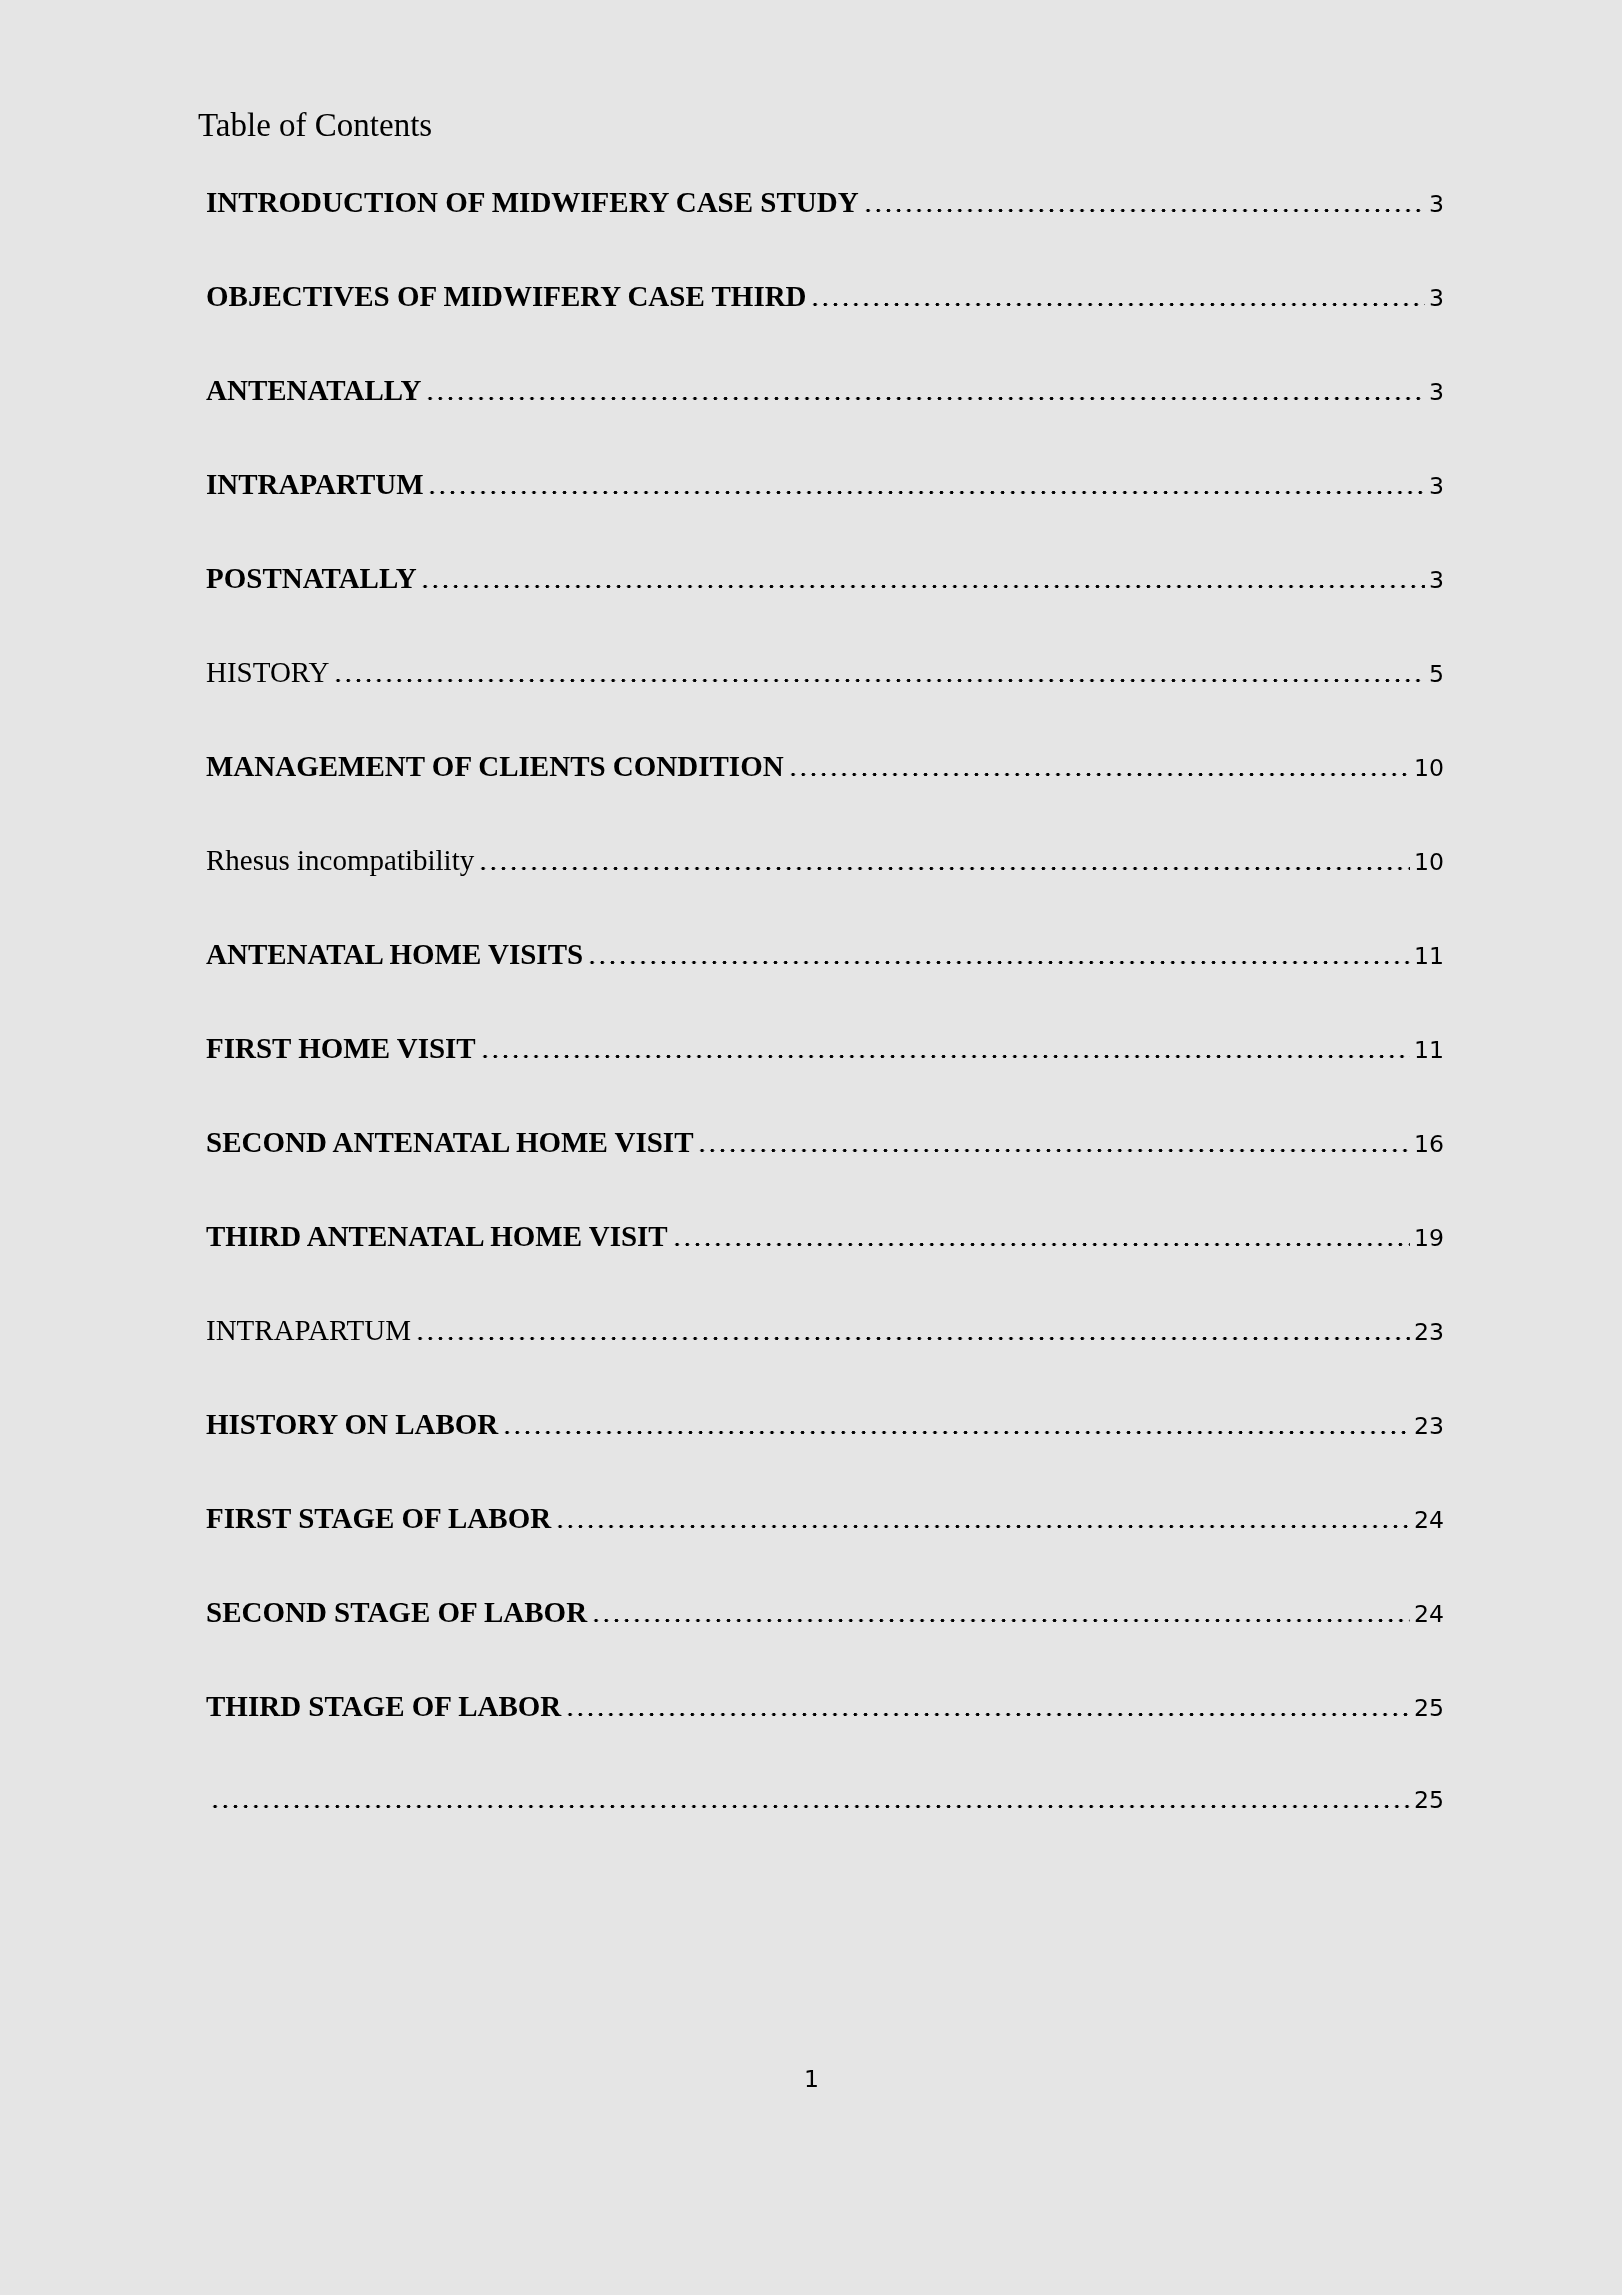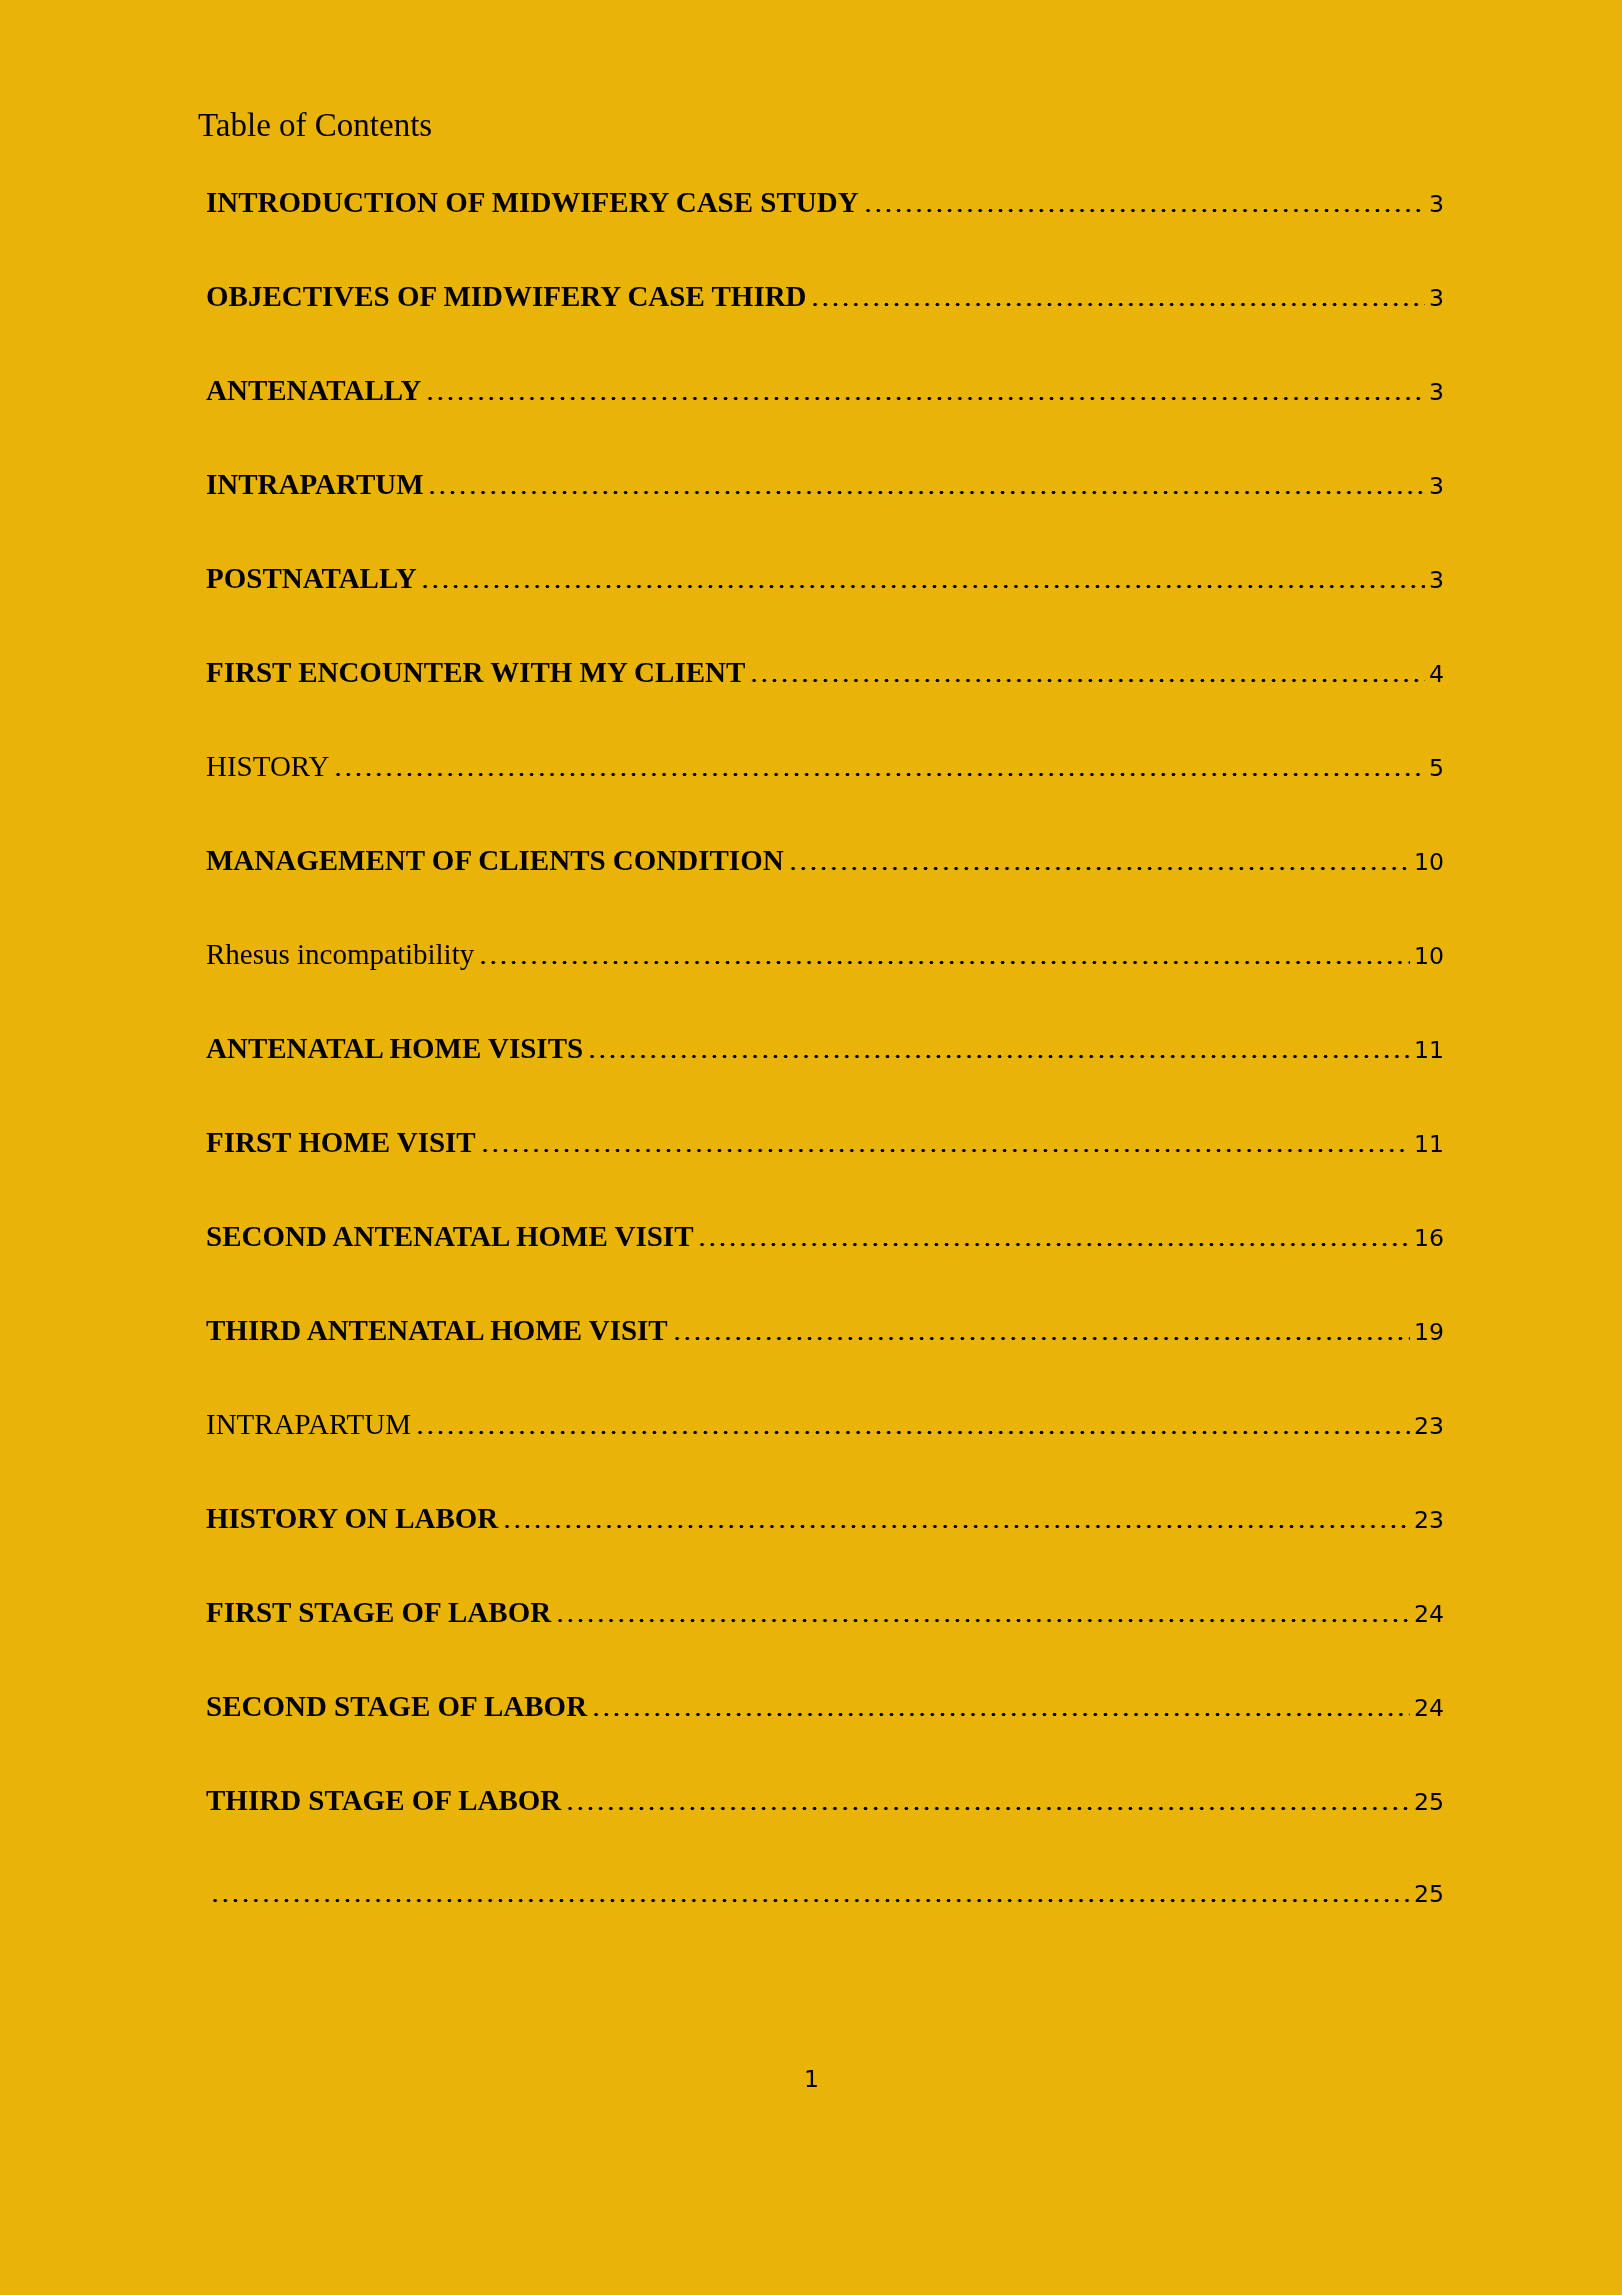--- a/index.html
+++ b/index.html
@@ -1,17 +1,17 @@
 <!DOCTYPE html>
 <html style="font-size:10.5px"><head>
   <meta charset="utf-8">
   <style>
     html, body { margin: 0; padding: 0; background: #ffffff; }
     body { width: 1623px; height: 2295px; position: relative; overflow: hidden; color: #000; }
-    .page { position: absolute; left: 0; top: 0; width: 1623px; height: 2295px; background: #eab308; }
+    .page { position: absolute; left: 0; top: 0; width: 1623px; height: 2295px; background: #e5e5e5; }
     .toc-title {
       position: absolute; left: 198px; top: 106px;
       font-family: "Liberation Serif", serif; font-size: 33px; line-height: 39px; font-weight: normal;
     }
     .toc-list { position: absolute; left: 206px; top: 183px; width: 1238px; margin: 0; padding: 0; list-style: none; }
     .toc-entry {
       display: flex; align-items: baseline; height: 94px; white-space: nowrap;
     }
     .toc-label {
       font-family: "Liberation Serif", serif; font-size: 29px; line-height: 39px; flex: 0 0 auto;
@@ -56,25 +56,20 @@
     </li>
     <li class="toc-entry bold">
       <span class="toc-label">INTRAPARTUM</span>
       <span class="toc-leader"></span>
       <span class="toc-page">3</span>
     </li>
     <li class="toc-entry bold">
       <span class="toc-label">POSTNATALLY</span>
       <span class="toc-leader"></span>
       <span class="toc-page">3</span>
-    </li>
-    <li class="toc-entry bold">
-      <span class="toc-label">FIRST ENCOUNTER WITH MY CLIENT</span>
-      <span class="toc-leader"></span>
-      <span class="toc-page">4</span>
     </li>
     <li class="toc-entry normal">
       <span class="toc-label">HISTORY</span>
       <span class="toc-leader"></span>
       <span class="toc-page">5</span>
     </li>
     <li class="toc-entry bold">
       <span class="toc-label">MANAGEMENT OF CLIENTS CONDITION</span>
       <span class="toc-leader"></span>
       <span class="toc-page">10</span>

